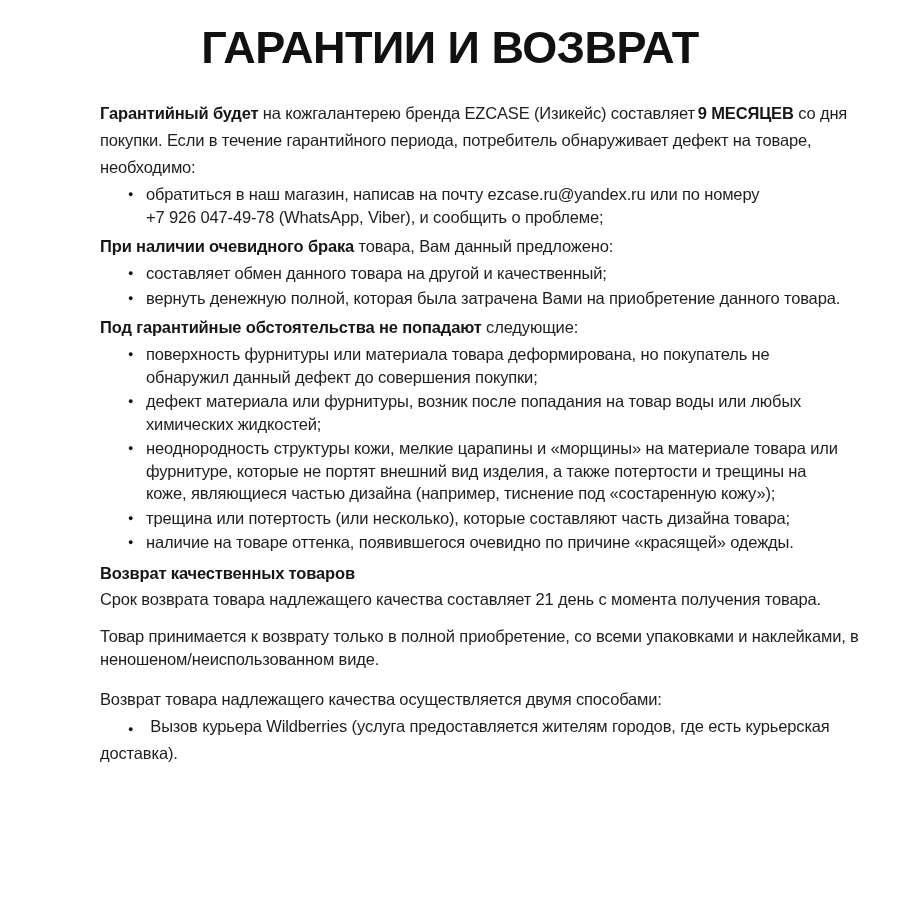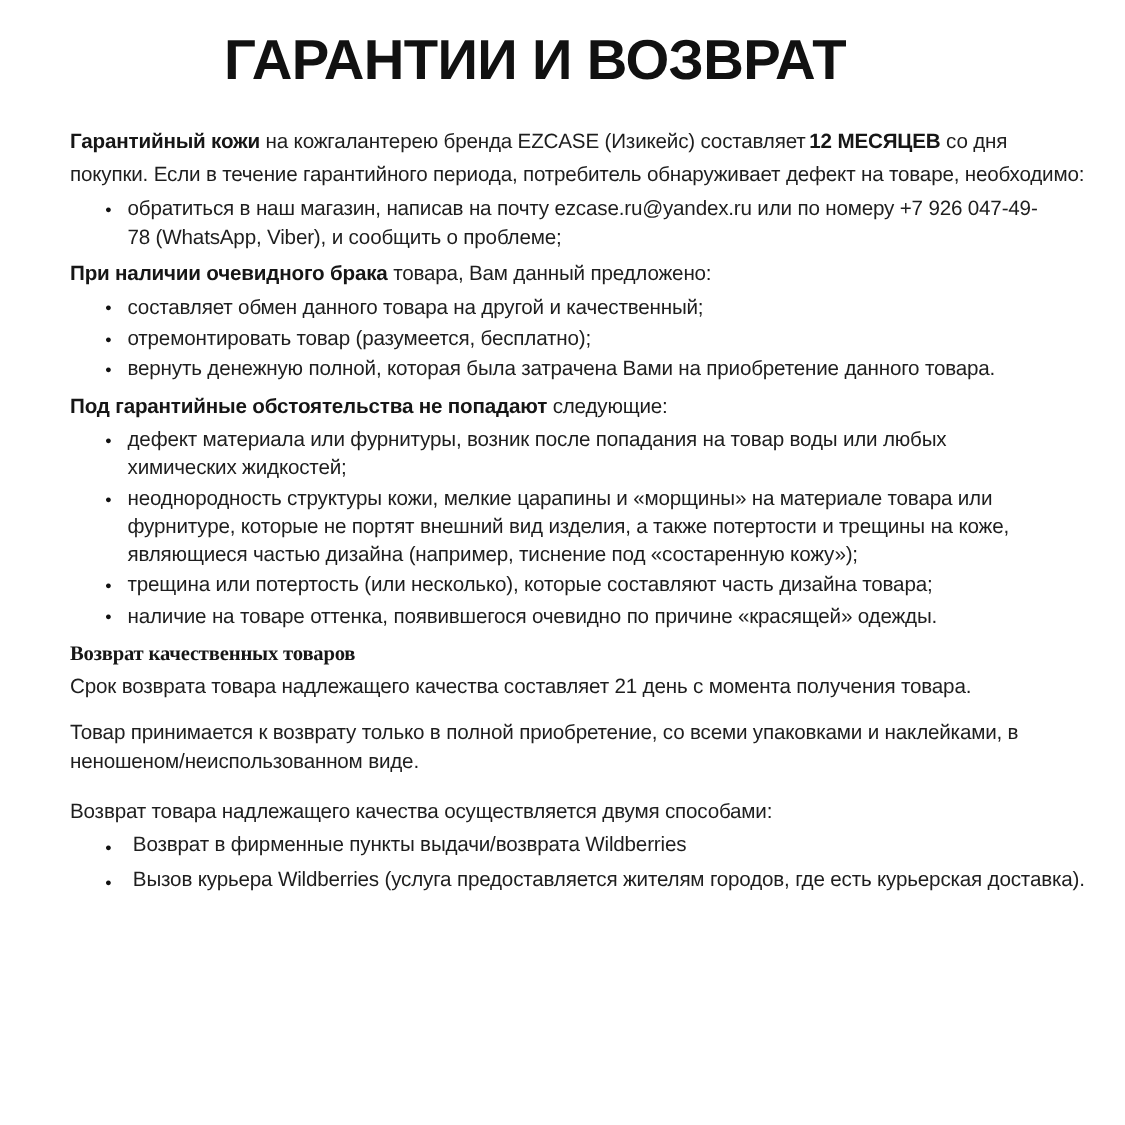--- a/index.html
+++ b/index.html
@@ -7,41 +7,40 @@
     width: 900px;
     height: 900px;
     background: #ffffff;
     overflow: hidden;
     color: #1e1e1e;
     font-family: "Liberation Sans", "DejaVu Sans", sans-serif;
     font-size: 16.5px;
     letter-spacing: -0.15px;
   }
   .page {
-    padding: 12px 32px 0 56px;
+    padding: 12px 32px 0 100px;
   }
   h1.doc-title {
     margin: 10px -32px 26px -100px;   
     text-align: center;
     font-size: 45px;
     line-height: 52px;
     font-weight: bold;
     letter-spacing: -0.5px;
     color: #111111;
   }
   p { margin: 0; }
   .lead-para { line-height: 27px; margin-bottom: 2px; }
   .run-heading { line-height: 27px; margin-top: 5px; margin-bottom: 2px; }
   .run-heading b, .lead-para b { color: #161616; }
   .sub-heading {
     font-weight: bold;
     line-height: 26px;
     margin-top: 6px;
     color: #161616;
-    font-family: Liberation Serif, serif;
   }
   .plain-para { line-height: 26px; }
   .gap-para { margin-top: 13px; line-height: 23px; }
   .methods-para { margin-top: 15px; line-height: 26px; }
 
   ul.bullets {
     list-style: none;
     margin: 0;
     padding: 0;
   }
@@ -80,49 +79,48 @@
   }
   b.months { padding-left: 3px; }
 </style>
 </head>
 <body>
 
 <div class="page">
 
   <h1 class="doc-title">ГАРАНТИИ И ВОЗВРАТ</h1>
 
-  <p class="lead-para"><b>Гарантийный кожи</b><span> на кожгалантерею бренда EZCASE (Изикейс) составляет</span><b class="months">12 МЕСЯЦЕВ</b><span> со дня покупки. Если в течение гарантийного периода, потребитель обнаруживает дефект на товаре, необходимо:</span></p>
+  <p class="lead-para"><b>Гарантийный будет</b><span> на кожгалантерею бренда EZCASE (Изикейс) составляет</span><b class="months">9 МЕСЯЦЕВ</b><span> со дня покупки. Если в течение гарантийного периода, потребитель обнаруживает дефект на товаре, необходимо:</span></p>
 
   <ul class="bullets">
     <li><span>обратиться в наш магазин, написав на почту ezcase.ru@yandex.ru или по номеру +7&nbsp;926&nbsp;047-49-78  (WhatsApp, Viber), и сообщить о проблеме;</span></li>
   </ul>
 
   <p class="run-heading"><b>При наличии очевидного брака</b><span> товара, Вам данный предложено:</span></p>
 
   <ul class="bullets">
     <li><span>составляет обмен данного товара на другой и качественный;</span></li>
-    <li><span>отремонтировать товар (разумеется, бесплатно);</span></li>
     <li><span>вернуть денежную полной, которая была затрачена Вами на приобретение данного товара.</span></li>
   </ul>
 
   <p class="run-heading"><b>Под гарантийные обстоятельства не попадают</b><span> следующие:</span></p>
 
   <ul class="bullets">
+    <li><span>поверхность фурнитуры или материала товара деформирована, но покупатель не обнаружил данный дефект до совершения покупки;</span></li>
     <li><span>дефект материала или фурнитуры, возник после попадания на товар воды или любых химических жидкостей;</span></li>
     <li><span>неоднородность структуры кожи, мелкие царапины и «морщины» на материале товара или фурнитуре, которые не портят внешний вид изделия, а также потертости и трещины на коже, являющиеся частью дизайна (например, тиснение под «состаренную кожу»);</span></li>
     <li><span>трещина или потертость (или несколько), которые составляют часть дизайна товара;</span></li>
     <li><span>наличие на товаре оттенка, появившегося очевидно по причине «красящей» одежды.</span></li>
   </ul>
 
   <p class="sub-heading">Возврат качественных товаров</p>
 
   <p class="plain-para">Срок возврата товара надлежащего качества составляет 21 день с момента получения товара.</p>
 
   <p class="gap-para">Товар принимается к возврату только в полной приобретение, со всеми упаковками и наклейками, в неношеном/неиспользованном виде.</p>
 
   <p class="methods-para">Возврат товара надлежащего качества осуществляется двумя способами:</p>
 
   <ul class="bullets-flat">
-    <li><span>Возврат в фирменные пункты выдачи/возврата Wildberries</span></li>
     <li><span>Вызов курьера Wildberries (услуга предоставляется жителям городов, где есть курьерская доставка).</span></li>
   </ul>
 
 </div>
 
 </body></html>

